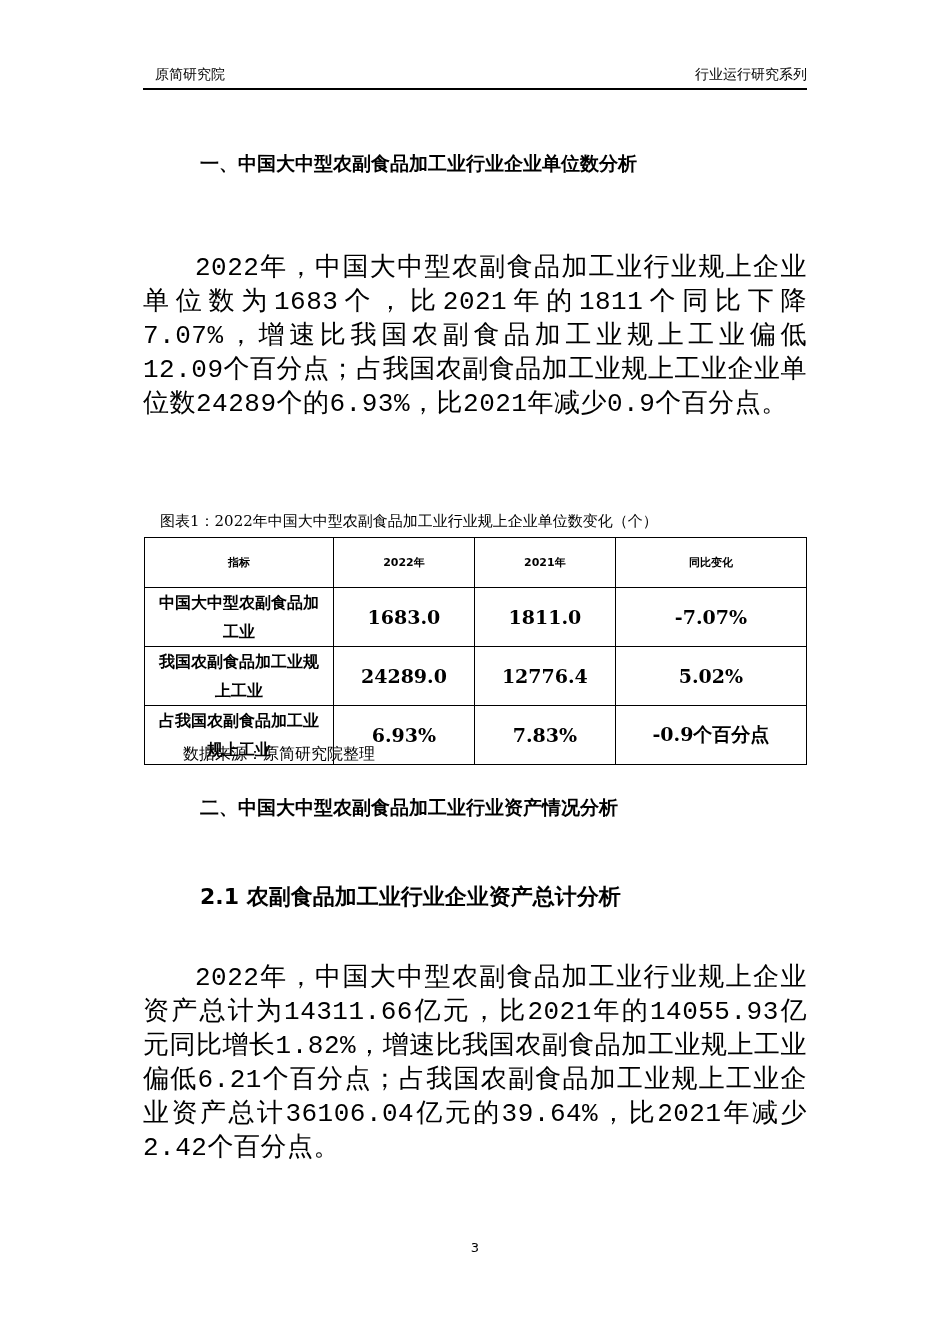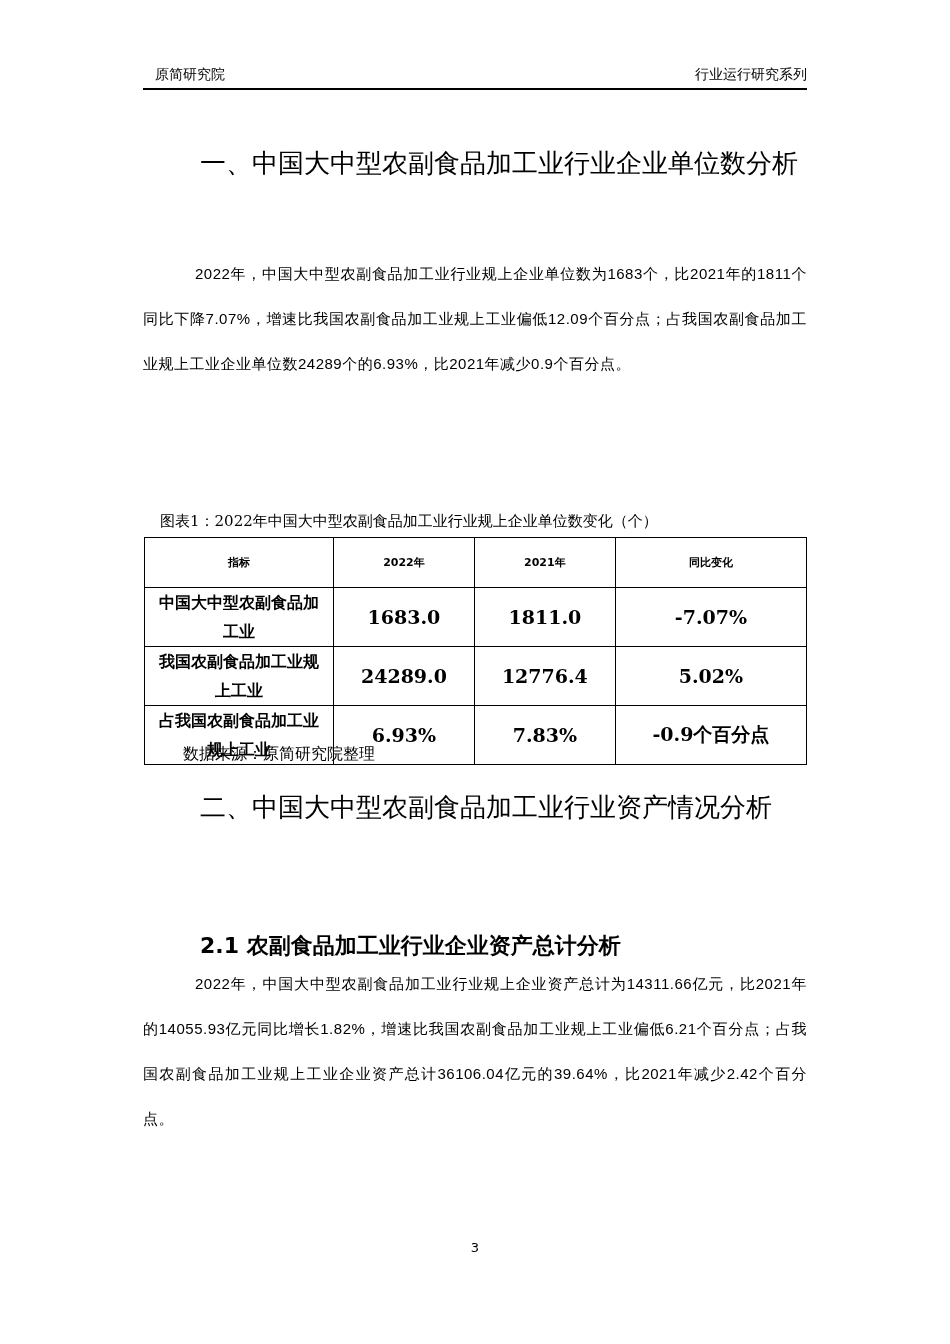--- a/index.html
+++ b/index.html
@@ -2,24 +2,24 @@
 <html><head>
 <meta charset="utf-8">
 <style>
   html, body { margin: 0; padding: 0; background: #ffffff; }
   body { width: 950px; height: 1344px; position: relative; overflow: hidden; color: #000; }
   .header { position: absolute; left: 143px; top: 66px; width: 664px; height: 22px;
     border-bottom: 2px solid #000; font-family: "DejaVu Sans", sans-serif; font-size: 14px; }
   .header .left { position: absolute; left: 12px; top: 0; }
   .header .right { position: absolute; right: 0; top: 0; }
   .h1 { position: absolute; left: 143px; width: 664px; font-family: "DejaVu Sans", sans-serif;
-    font-weight: normal; font-size: 26px; line-height: 50px; text-indent: 57px; }
+    font-weight: bold; font-size: 19px; line-height: 50px; text-indent: 57px; }
   .h2 { position: absolute; left: 200px; font-family: "DejaVu Sans", sans-serif; font-weight: bold; font-size: 22px; }
-  .para { position: absolute; left: 143px; width: 664px; font-family: Liberation Sans, sans-serif;
-    font-size: 15px; line-height: 45px; text-indent: 52px; text-align: justify; letter-spacing: 0.5px; }
+  .para { position: absolute; left: 143px; width: 664px; font-family: Liberation Mono, monospace;
+    font-size: 26px; line-height: 34px; text-indent: 52px; text-align: justify; letter-spacing: 0.5px; }
   .caption { position: absolute; left: 160px; top: 512px; font-family: "DejaVu Serif", serif; font-size: 15px; }
   table { position: absolute; left: 144px; top: 537px; width: 663px; border-collapse: collapse; }
   td, th { border: 1px solid #000; text-align: center; height: 49px; padding: 0; }
   th { font-family: "DejaVu Sans", sans-serif; font-weight: bold; font-size: 11px; height: 49px; }
   td.label { font-family: "DejaVu Sans", sans-serif; font-weight: bold; font-size: 16px; line-height: 29px; width: 168px; }
   td.val { font-family: "DejaVu Serif", serif; font-size: 19px; font-weight: bold; }
   .source { position: absolute; left: 183px; top: 744px; font-family: Liberation Sans, sans-serif; font-size: 16px; }
   .pagenum { position: absolute; left: 0; width: 950px; top: 1240px; text-align: center;
     font-family: "DejaVu Sans", sans-serif; font-size: 13px; }
 </style>
@@ -63,17 +63,17 @@
     <td class="val">7.83%</td>
     <td class="val">-0.9个百分点</td>
   </tr>
 </tbody>
   </table>
 
 <div class="source">数据来源：原简研究院整理</div>
 
 <div class="h1" style="top:782px;">二、中国大中型农副食品加工业行业资产情况分析</div>
 
-<div class="h2" style="top:931px;text-align:center;">2.1 农副食品加工业行业企业资产总计分析</div>
+<div class="h2" style="top:882px;text-align:center;">2.1 农副食品加工业行业企业资产总计分析</div>
 
 <div class="para" style="top:961px;">2022年，中国大中型农副食品加工业行业规上企业资产总计为14311.66亿元，比2021年的14055.93亿元同比增长1.82%，增速比我国农副食品加工业规上工业偏低6.21个百分点；占我国农副食品加工业规上工业企业资产总计36106.04亿元的39.64%，比2021年减少2.42个百分点。</div>
 
 <div class="pagenum">3</div>
 
 </body></html>

